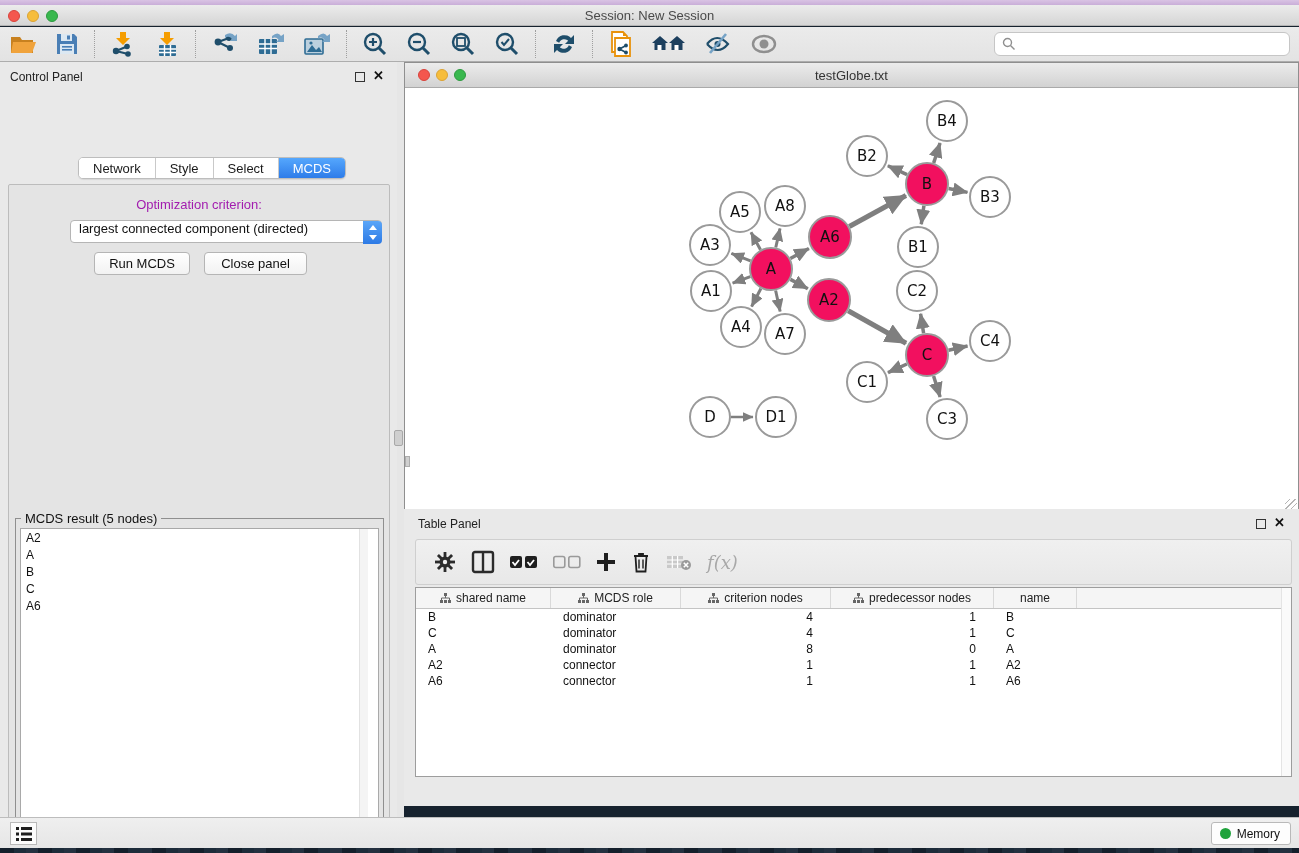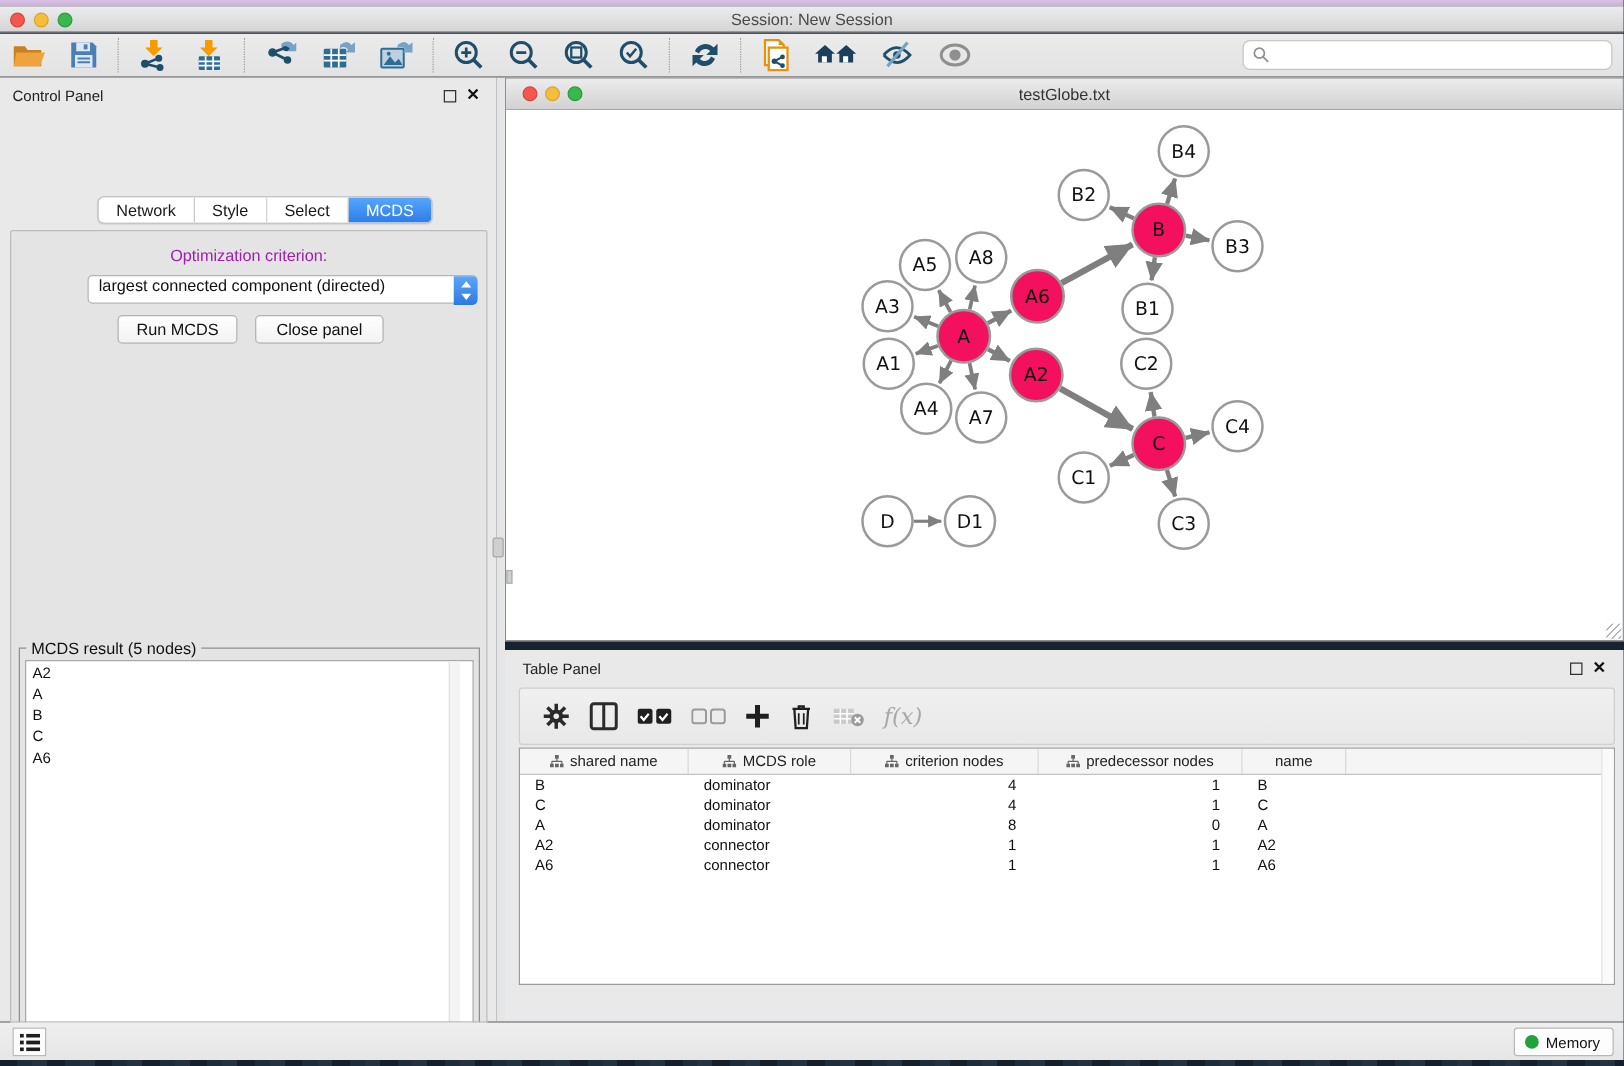--- a/index.html
+++ b/index.html
@@ -81,21 +81,21 @@
     background:linear-gradient(#ececec,#d2d2d2); border-bottom:1px solid #aaa; }
   .net-titlebar .tl { top:6px; }
   .net-titlebar .tl.red { left:13px; } .net-titlebar .tl.yel { left:31px; } .net-titlebar .tl.grn { left:49px; }
   .net-title { position:absolute; left:0; right:0; top:5px; text-align:center; font-size:13px; color:#333; }
   .net-canvas { position:absolute; left:0; top:25px; right:0; bottom:0; background:#fff; }
   .resize-grip { position:absolute; right:1px; bottom:1px; width:12px; height:12px;
     background:repeating-linear-gradient(135deg,transparent 0 3px,#b5b5b5 3px 4px); }
   .left-nub { position:absolute; left:0; top:368px; width:5px; height:11px; background:#cfcfcf; border:1px solid #adadad; }
 
   
-  .table-panel { position:absolute; left:404px; top:520px; width:895px; height:297px; background:#e9e9e9; }
+  .table-panel { position:absolute; left:404px; top:509px; width:895px; height:297px; background:#e9e9e9; }
   .tp-float { right:33px; } .tp-close { right:14px; }
   .tp-toolbar { position:absolute; left:11px; top:30px; right:7px; height:46px;
     background:linear-gradient(#f0f0f0,#e8e8e8); border:1px solid #cfcfcf; border-radius:3px;
     display:flex; padding-left:18px; }
   .tp-btn { margin-right:15px; display:flex; align-items:center; cursor:default; }
   .fx-label { font-family:"DejaVu Serif", serif; font-style:italic; font-size:18px; color:#a8a8a8; }
 
   .data-table { position:absolute; left:11px; top:78px; width:877px; height:190px; background:#fff;
     border:1px solid #9d9d9d; overflow:hidden; }
   .dt-header { display:flex; height:21px; border-bottom:1px solid #c4c4c4; background:#f5f5f5; }

